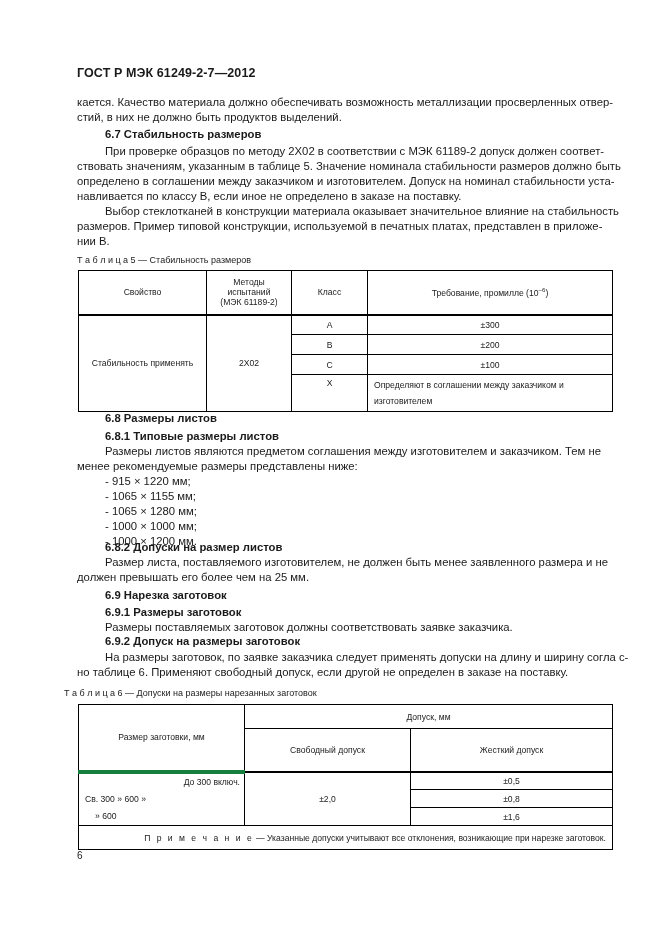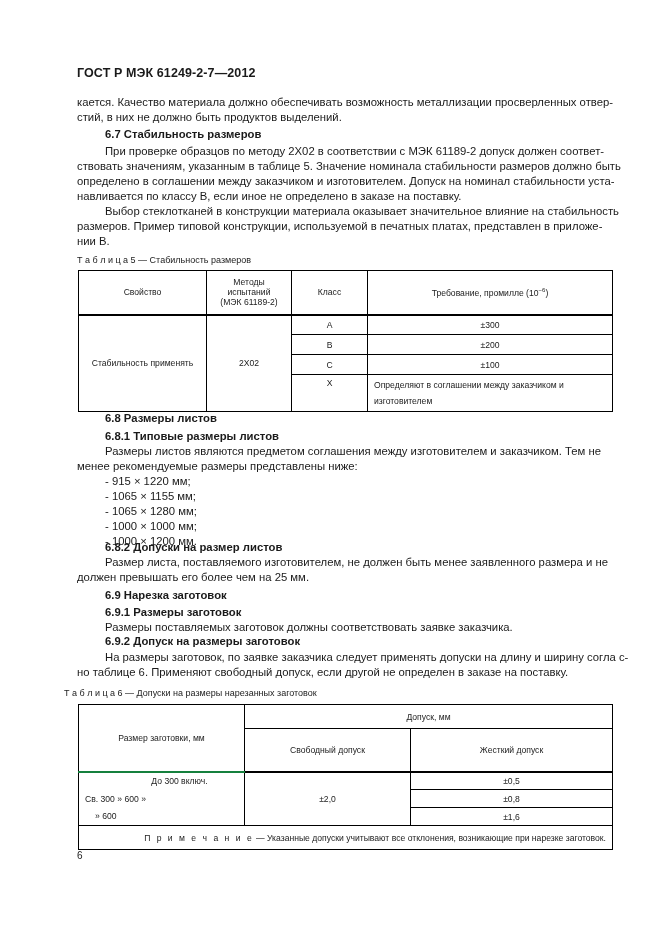--- a/index.html
+++ b/index.html
@@ -100,29 +100,29 @@
 </div>
 
 <table style="left:78px; top:704px; width:535px;">
   <colgroup>
     <col style="width:166px">
       <col style="width:166px">
       <col>
   </colgroup>
   <tbody>
       <tr style="height:24px;">
-    <td rowspan="2" style="border-bottom:2px solid #15803d;">Размер заготовки, мм</td>
+    <td rowspan="2" style="border-bottom:4px solid #15803d;">Размер заготовки, мм</td>
     <td colspan="2">Допуск, мм</td>
   </tr>
   <tr class="thick-bottom" style="height:43px;">
     <td>Свободный допуск</td>
     <td>Жесткий допуск</td>
   </tr>
   <tr style="height:18px;">
-    <td style="border-bottom:none; padding-left:40px; text-align:center;">До 300 включ.</td>
+    <td style="border-bottom:none; padding-left:40px; text-align:right;">До 300 включ.</td>
     <td rowspan="3">±2,0</td>
     <td>±0,5</td>
   </tr>
   <tr style="height:18px;">
     <td style="border-top:none; border-bottom:none; text-align:left; padding-left:6px;">Св. 300  »  600    »</td>
     <td>±0,8</td>
   </tr>
   <tr style="height:18px;">
     <td style="border-top:none; text-align:left; padding-left:16px;">»  600</td>
     <td>±1,6</td>

